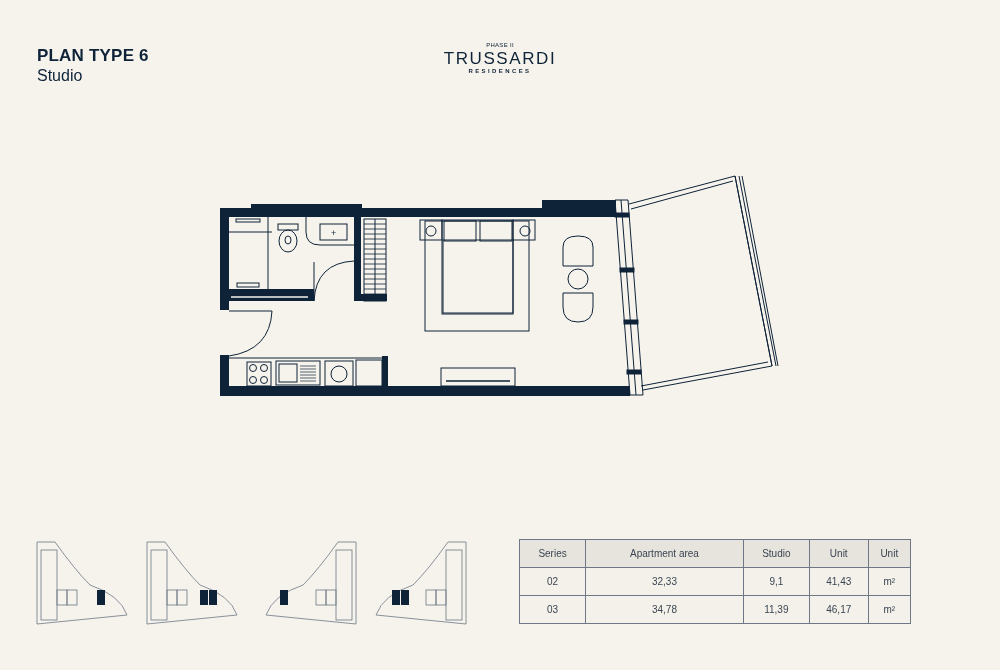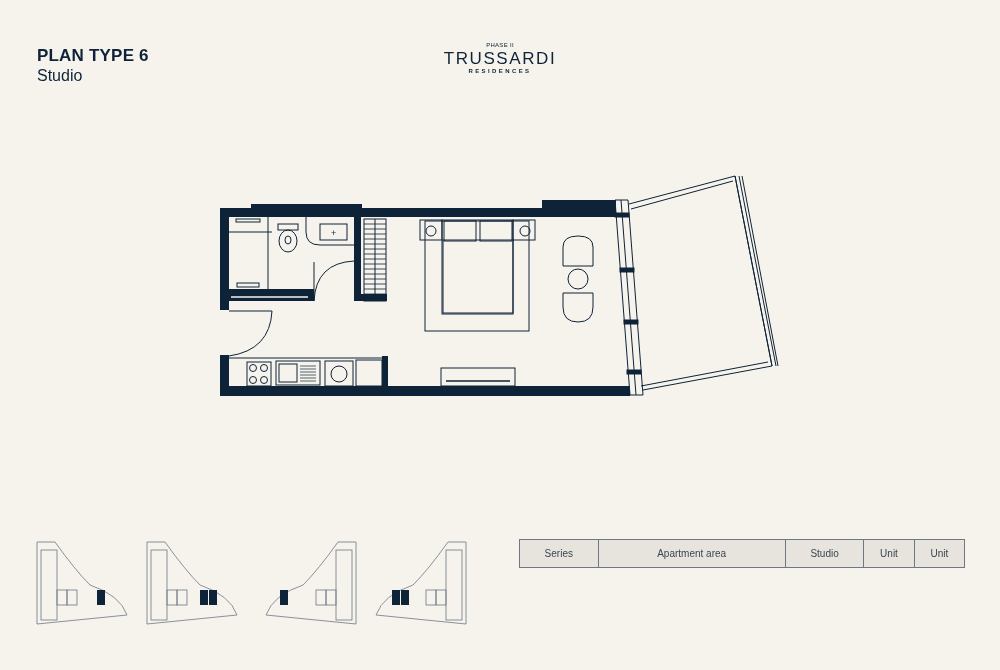--- a/index.html
+++ b/index.html
@@ -4,21 +4,21 @@
 <style>
   html, body { margin:0; padding:0; }
   body { width:1000px; height:670px; background:#f6f3ec; position:relative; overflow:hidden; font-family:"Liberation Sans", sans-serif; color:#0e2238; }
   .title { position:absolute; left:37px; top:46px; font-size:17px; font-weight:bold; letter-spacing:0.2px; }
   .subtitle { position:absolute; left:37px; top:67px; font-size:16px; }
   .brand { position:absolute; left:420px; top:42px; width:160px; text-align:center; }
   .brand .phase { font-size:6px; letter-spacing:0.3px; }
   .brand .name { font-family:Liberation Sans, sans-serif; font-size:17px; letter-spacing:1.6px; margin-top:3px; line-height:16px; }
   .brand .res { font-size:6px; font-weight:bold; letter-spacing:2.4px; margin-top:1px; }
   svg.plan { position:absolute; left:0; top:0; }
-  table.areas { position:absolute; left:519px; top:539px; width:446px; border-collapse:collapse; font-size:10px; color:#3a4552; border:1px solid #4a5563; border-radius:10px; }
+  table.areas { position:absolute; left:519px; top:539px; width:392px; border-collapse:collapse; font-size:10px; color:#3a4552; border:1px solid #4a5563; border-radius:10px; }
   table.areas th, table.areas td { border:1px solid #6d7785; text-align:center; height:27px; padding:0; font-weight:normal; }
   table.areas th { background:#e7e4dd; }
   table.areas td { background:#f4f1ea; }
   .keymap { position:absolute; top:540px; }
 </style>
 </head>
 <body>
 
 <div class="title">PLAN TYPE 6</div>
 <div class="subtitle">Studio</div>
@@ -186,14 +186,28 @@
   <thead>
     <tr>
       <th>Series</th>
       <th>Apartment area</th>
       <th>Studio</th>
       <th>Unit</th>
       <th>Unit</th>
     </tr>
   </thead>
   <tbody>
+    <tr>
+      <td>02</td>
+      <td>32,33</td>
+      <td>9,1</td>
+      <td>41,43</td>
+      <td>m²</td>
+    </tr>
+    <tr>
+      <td>03</td>
+      <td>34,78</td>
+      <td>11,39</td>
+      <td>46,17</td>
+      <td>m²</td>
+    </tr>
   </tbody>
 </table>
 
 </body></html>

